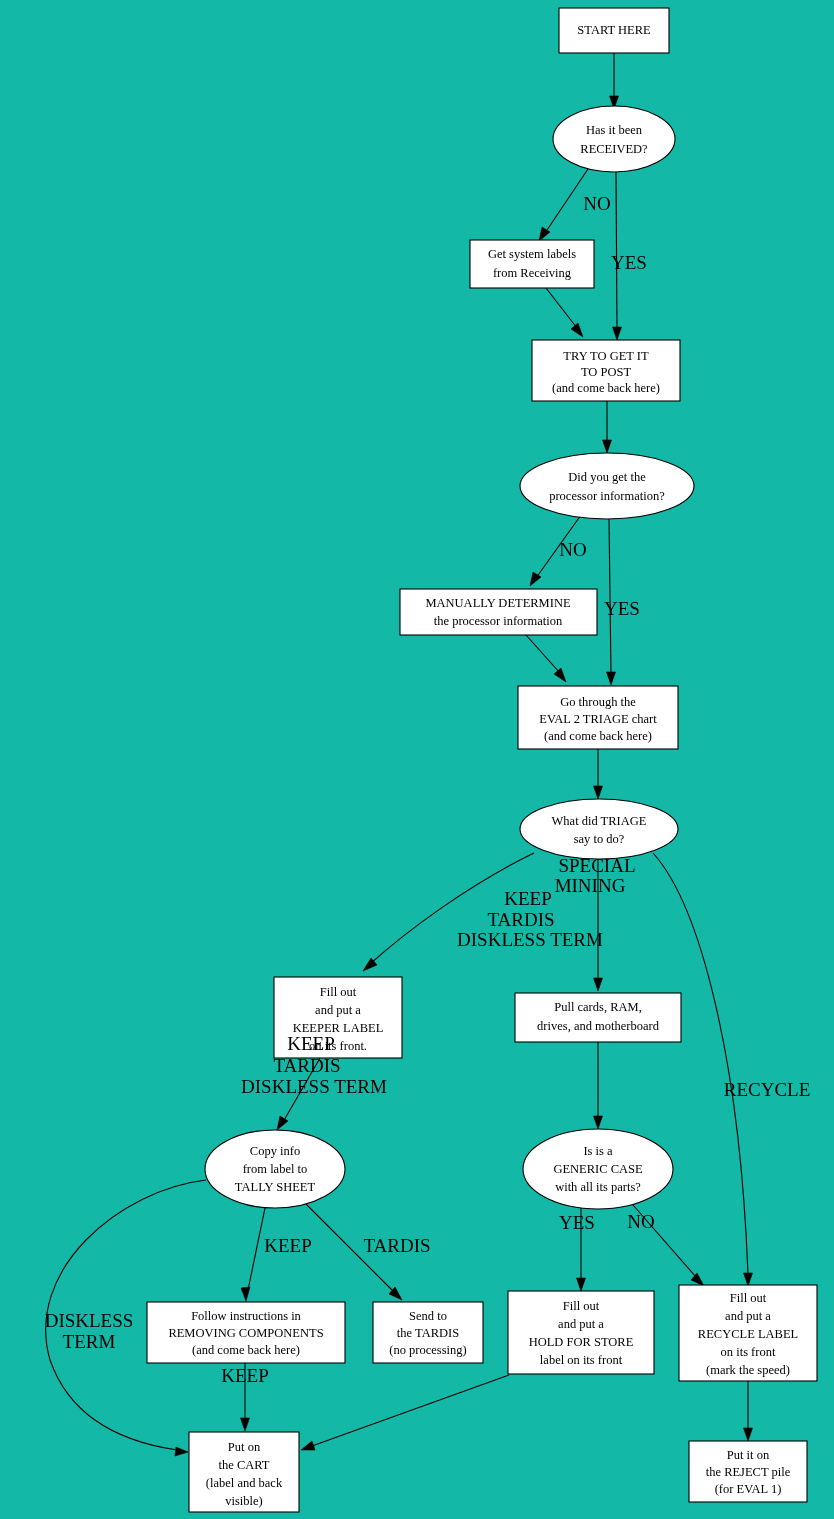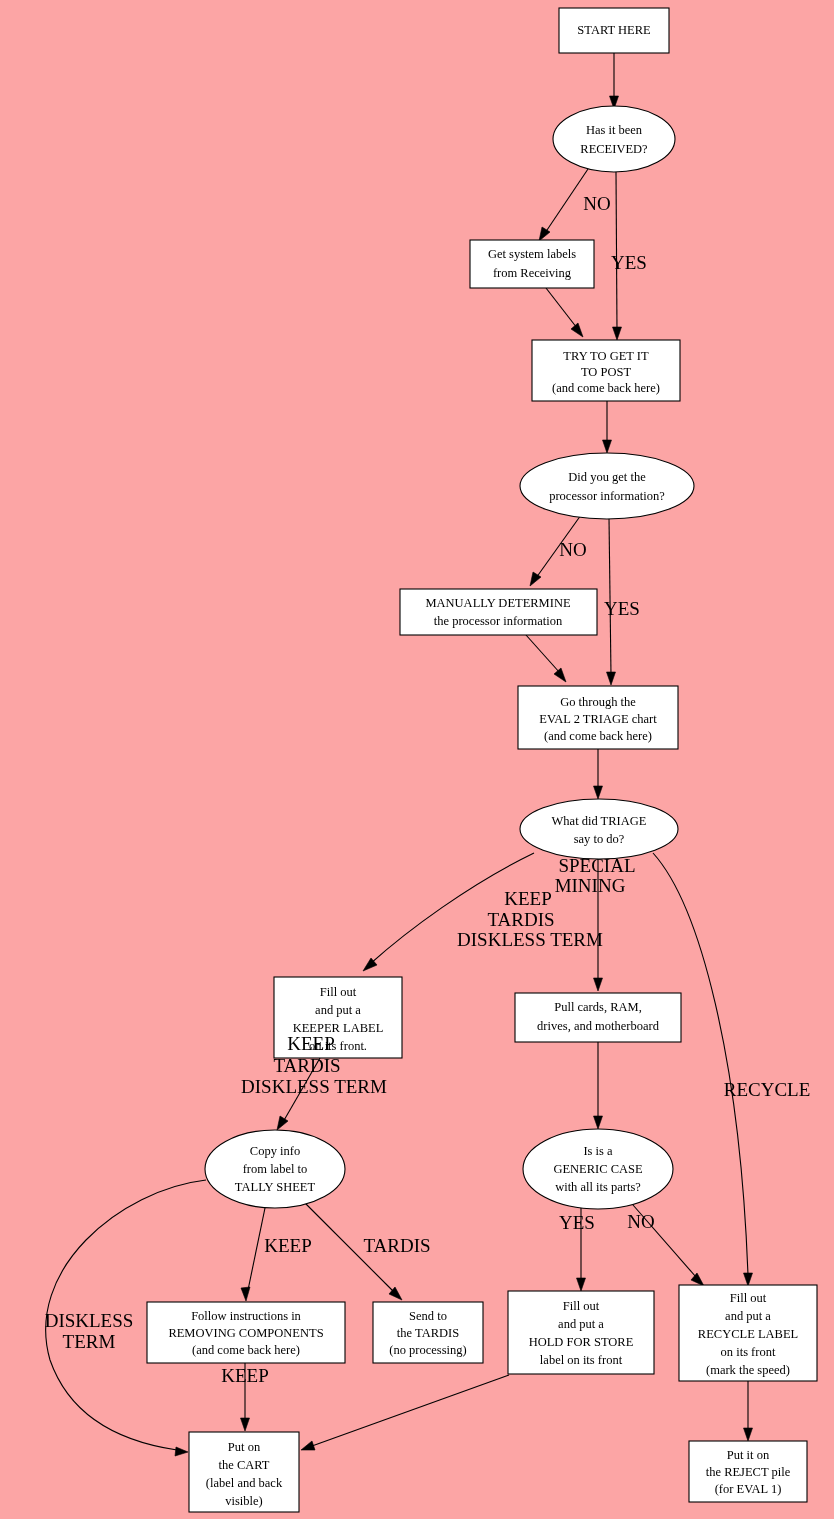--- a/index.html
+++ b/index.html
@@ -5,21 +5,21 @@
 <style>
   html, body {
     margin: 0;
     padding: 0;
     background: #ffffff;
   }
   #chart-root {
     position: relative;
     width: 834px;
     height: 1519px;
-    background: #fca5a5;
+    background: #14b8a6;
     font-family: "Liberation Serif", "DejaVu Serif", serif;
     overflow: hidden;
   }
   svg#flow {
     display: block;
     width: 834px;
     height: 1519px;
   }
   .node-shape {
     fill: #ffffff;

